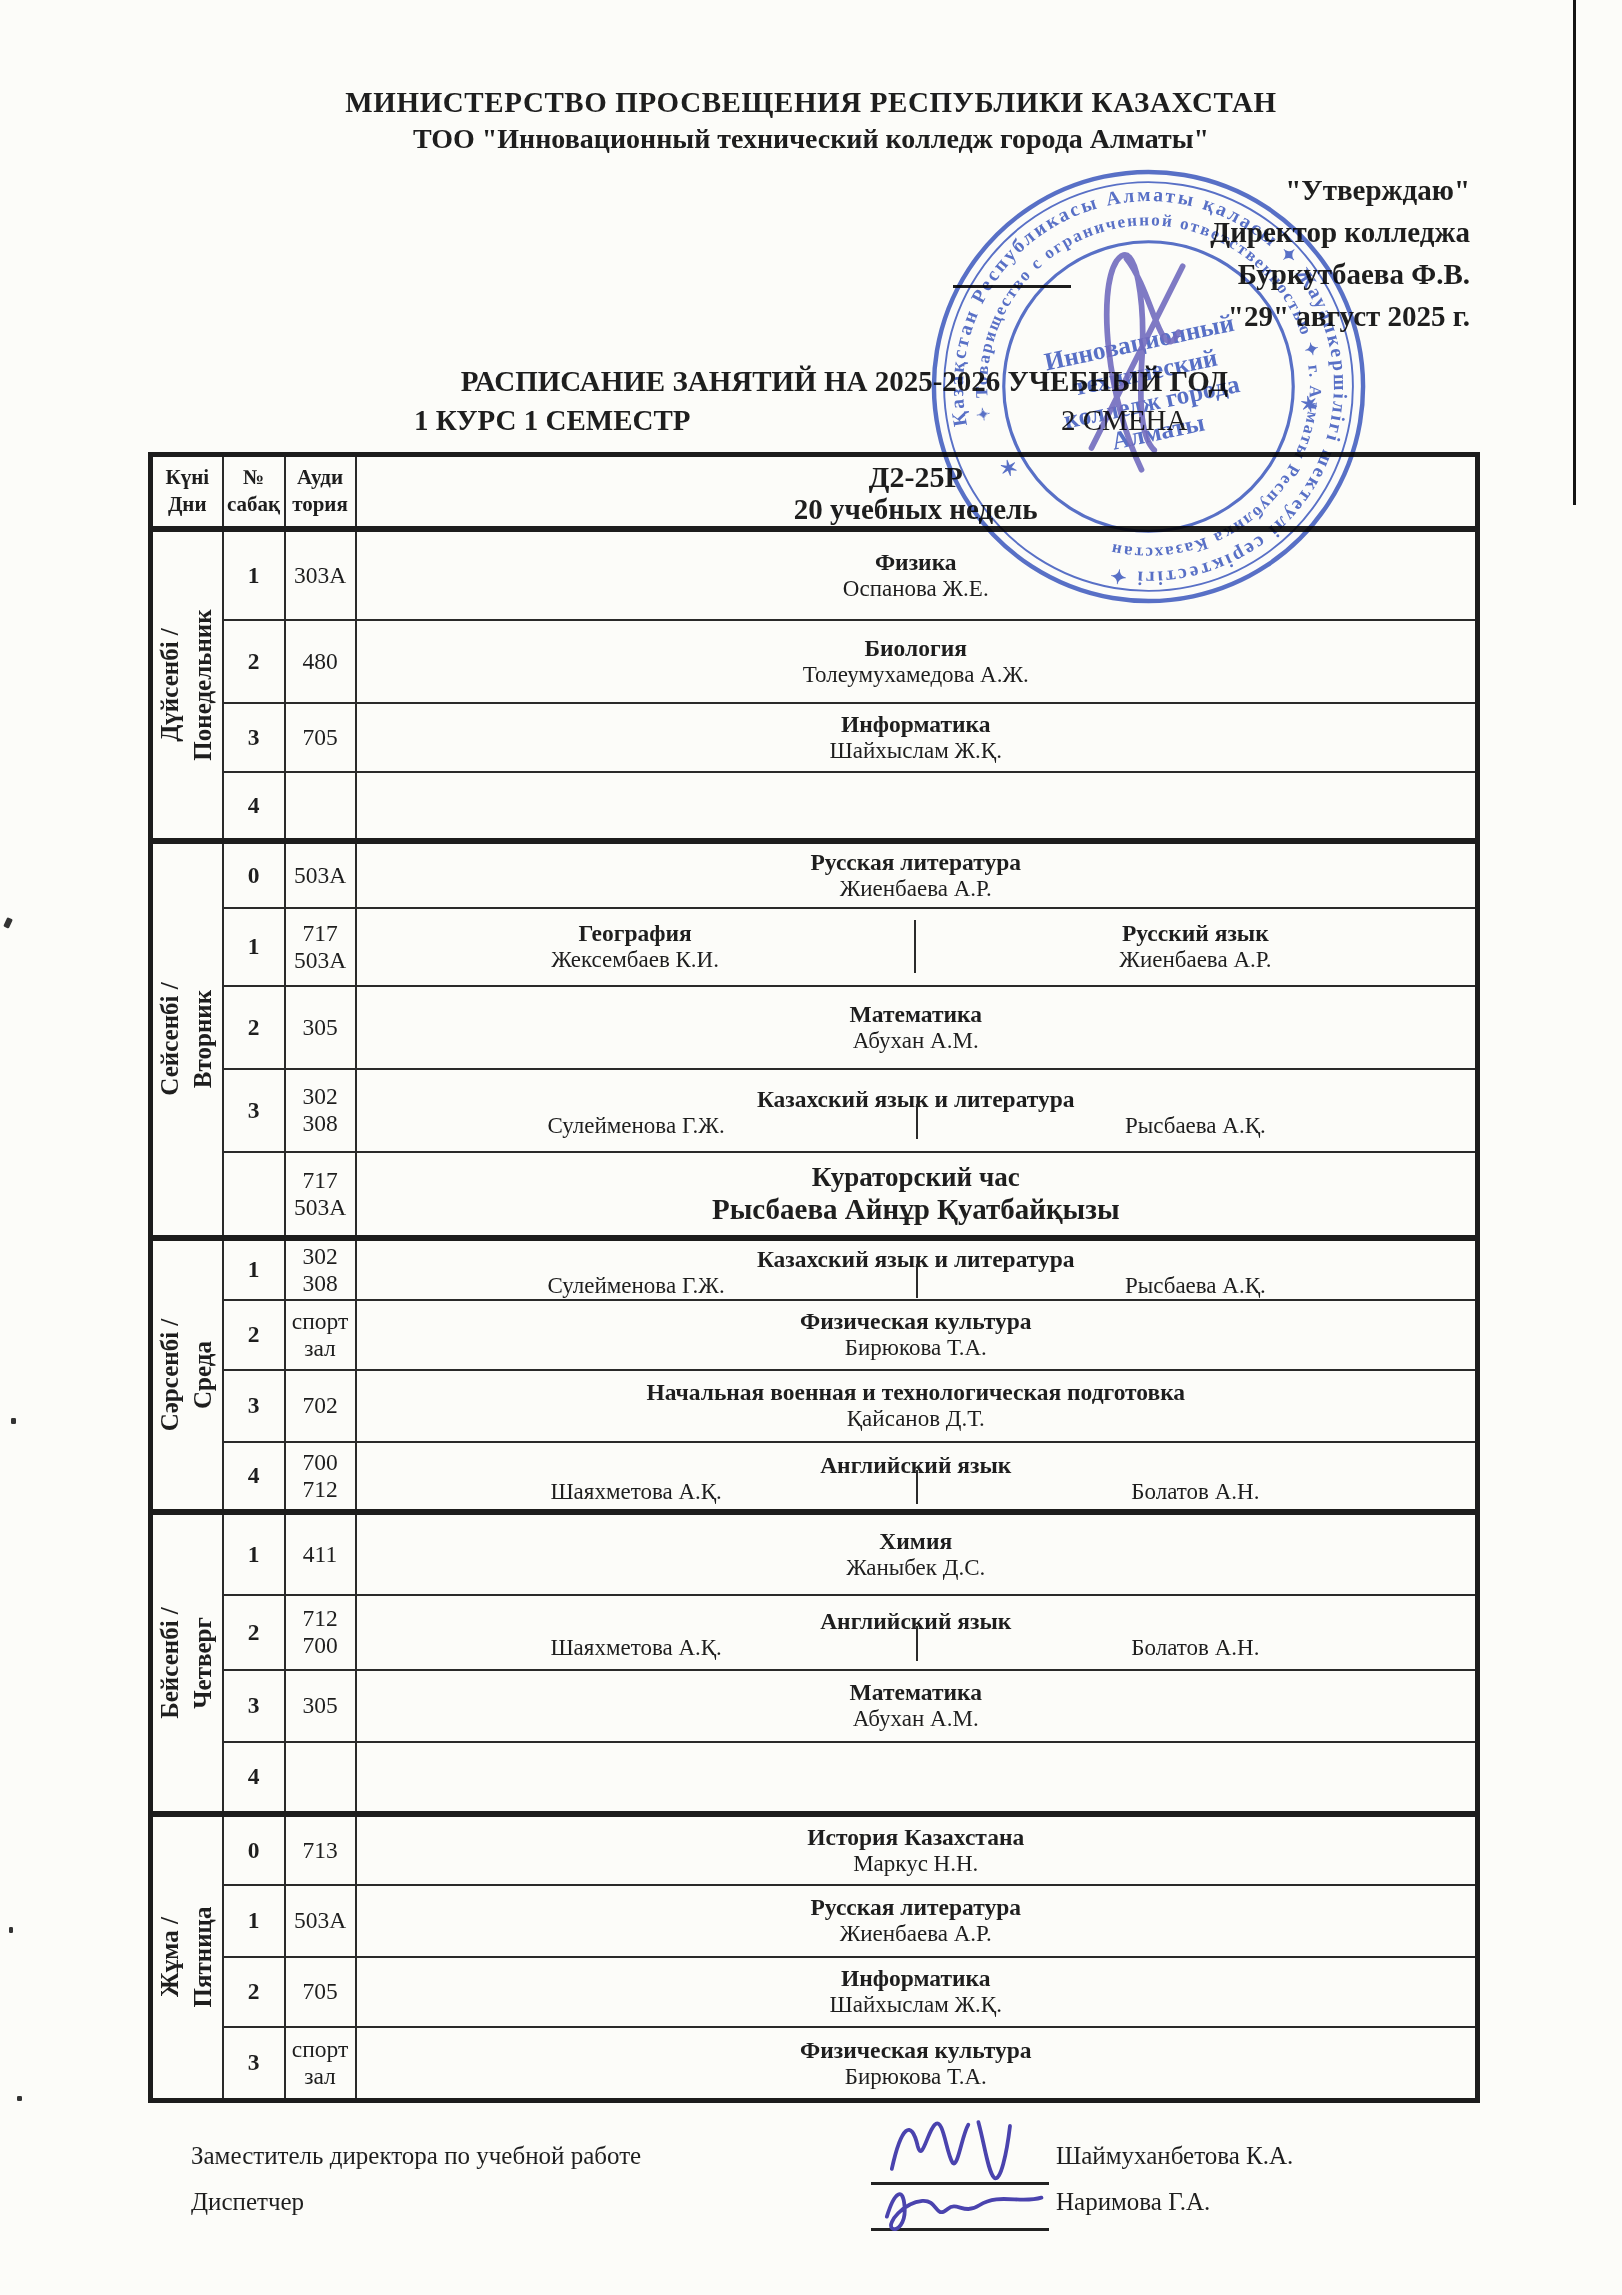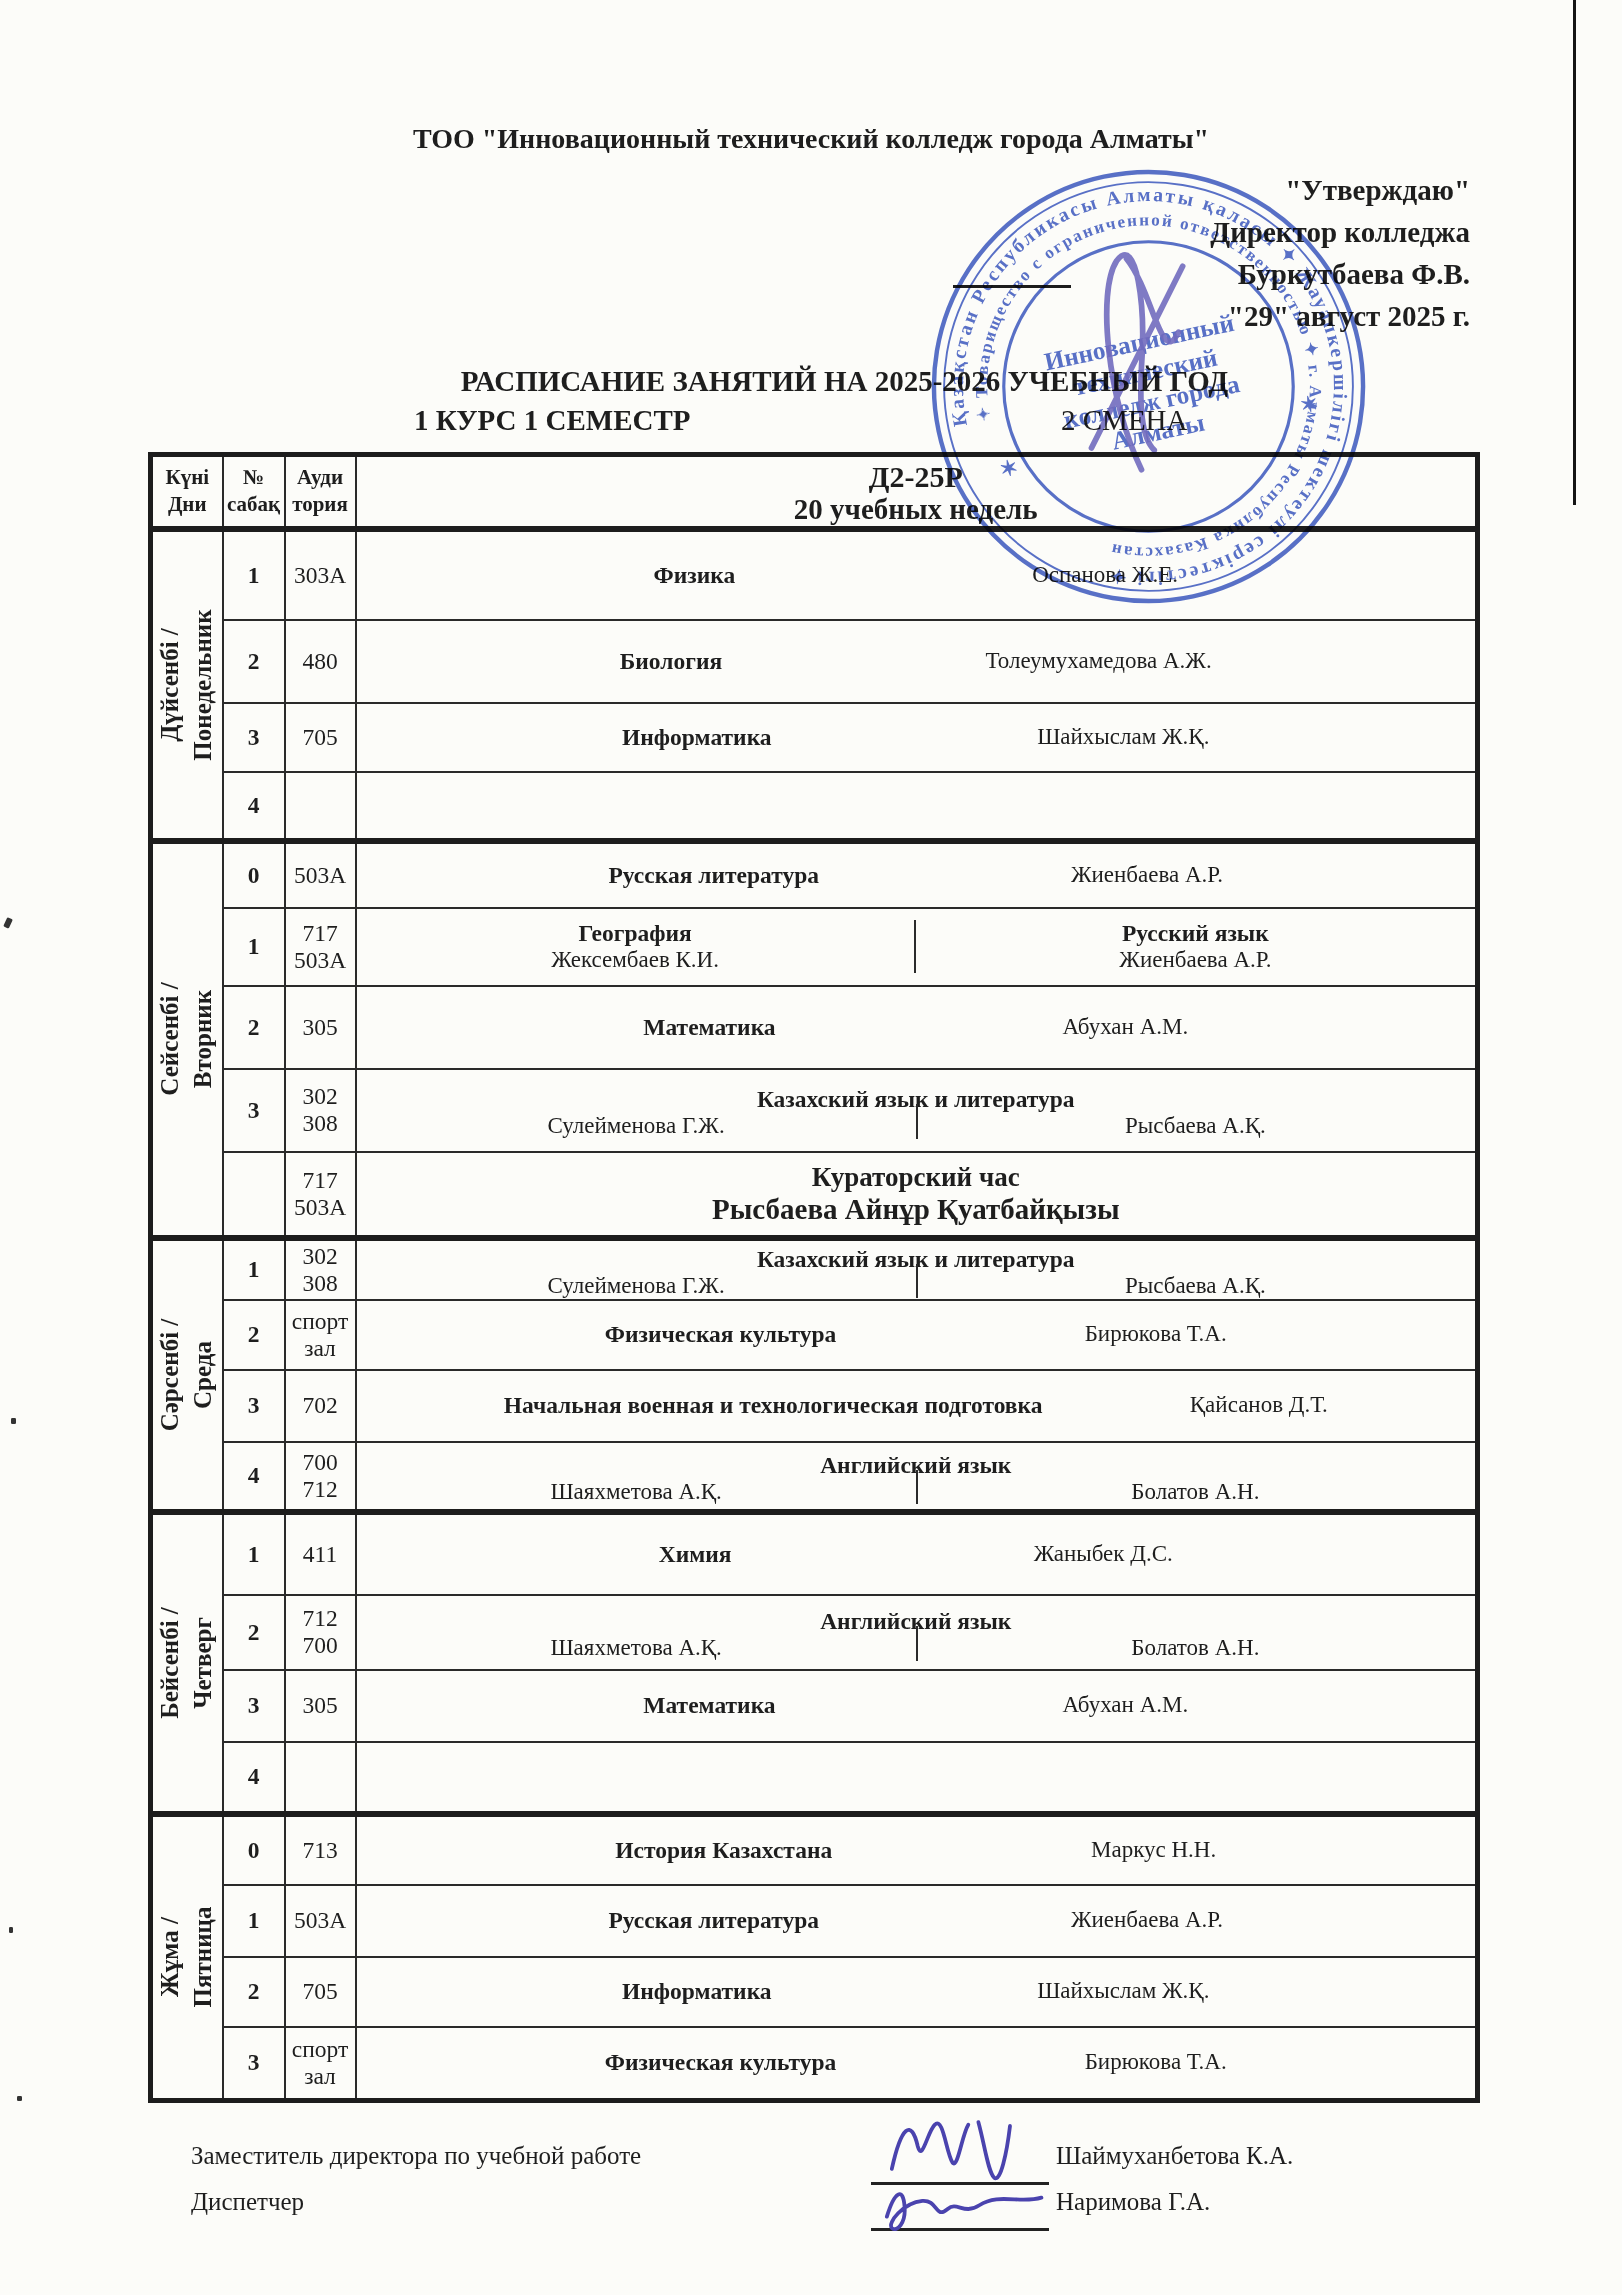--- a/index.html
+++ b/index.html
@@ -37,21 +37,21 @@
   .weeks-line { font-weight:bold; font-size:29px; line-height:33px; }
 
   td.day-cell { position:relative; }
   .day-label  { position:absolute; left:50%; top:50%; transform:translate(-50%,-50%) rotate(-90deg);
                 white-space:nowrap; display:flex; flex-direction:column; gap:5.1px; align-items:center; }
   .day-label div { font-weight:bold; font-size:25px; line-height:28px; }
 
   td.num-cell  { font-weight:bold; font-size:23.5px; }
   .room-stack  { display:flex; flex-direction:column; justify-content:space-evenly; height:100%;
                  font-size:23.5px; }
-  .content-single { display:flex; flex-direction:row; justify-content:space-evenly; height:100%; }
+  .content-single { display:flex; flex-direction:column; justify-content:space-evenly; height:100%; }
   .subject { font-weight:bold; font-size:23.5px; line-height:27px; }
   .teacher { font-size:23px; line-height:25.4px; }
 
   .pair { display:grid; grid-template-columns:1fr 1fr; height:100%; }
   .pair .half { display:flex; flex-direction:column; justify-content:space-evenly; }
   .pair .half.left { border-right:2.5px solid #2b2b2b; }
 
   .shared { position:relative; display:flex; flex-direction:column; height:100%; }
   .shared .subject  { padding-top:5.1px; }
   .shared .teachers { flex:1; display:grid; grid-template-columns:1fr 1fr; align-items:center; }
@@ -77,20 +77,21 @@
   .speck.s1 { left:5.1px;  top:918px; width:6.4px; height:10.2px; transform:rotate(25deg); }
   .speck.s2 { left:11.4px; top:1418px; width:4.4px;  height:5.7px; }
   .speck.s3 { left:9px; top:1927px; width:4.4px;  height:5.7px; }
   .speck.s4 { left:16.5px; top:2096px; width:5.1px;  height:5.1px; }
 </style>
 </head>
 <body>
 
 <div class="page">
 
+  <div class="ministry">МИНИСТЕРСТВО ПРОСВЕЩЕНИЯ РЕСПУБЛИКИ КАЗАХСТАН</div>
   <div class="college">ТОО "Инновационный  технический  колледж города Алматы"</div>
 
   <div class="approval">
     <div>"Утверждаю"</div>
     <div>Директор колледжа</div>
     <div>Буркутбаева Ф.В.</div>
     <div>"29"  август  2025 г.</div>
   </div>
   <div class="director-underline"></div>
 

